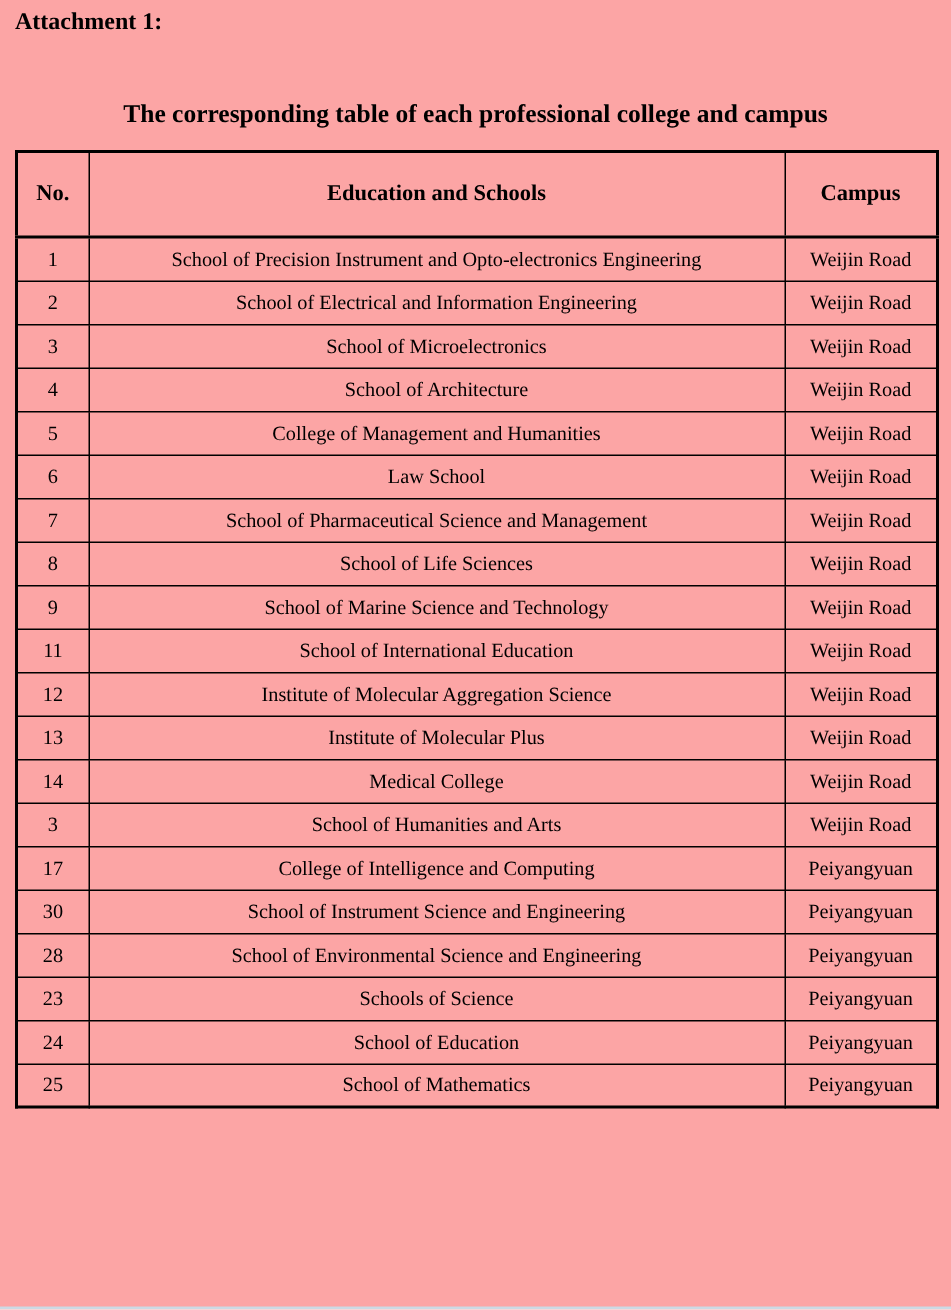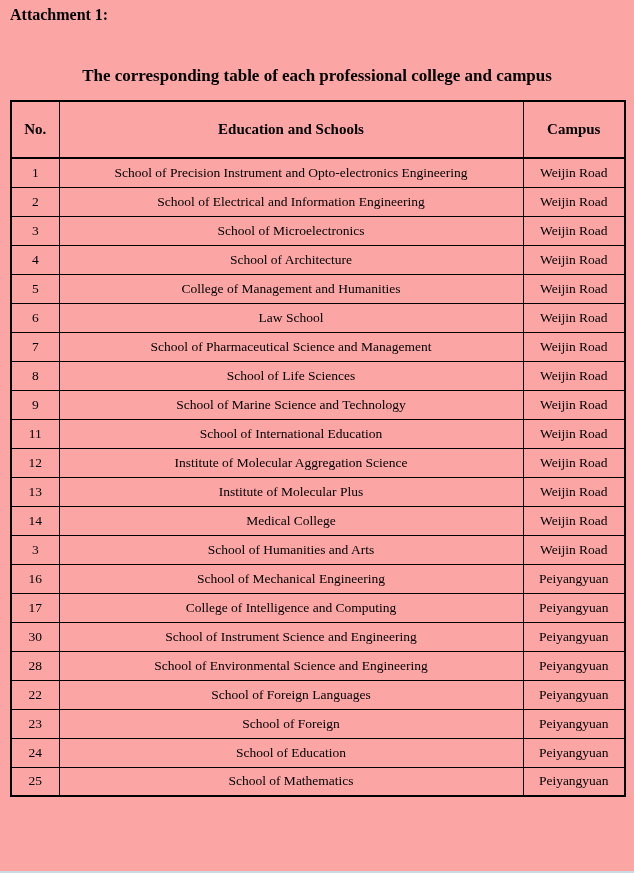--- a/index.html
+++ b/index.html
@@ -165,47 +165,37 @@
           <td>14</td>
           <td>Medical College</td>
           <td>Weijin Road</td>
         </tr>
         <tr>
           <td>3</td>
           <td>School of Humanities and Arts</td>
           <td>Weijin Road</td>
         </tr>
         <tr>
-          <td>16</td>
-          <td>School of Mechanical Engineering</td>
-          <td>Peiyangyuan</td>
-        </tr>
-        <tr>
           <td>17</td>
           <td>College of Intelligence and Computing</td>
           <td>Peiyangyuan</td>
         </tr>
         <tr>
           <td>30</td>
           <td>School of Instrument Science and Engineering</td>
           <td>Peiyangyuan</td>
         </tr>
         <tr>
           <td>28</td>
           <td>School of Environmental Science and Engineering</td>
           <td>Peiyangyuan</td>
         </tr>
         <tr>
-          <td>22</td>
-          <td>School of Foreign Languages</td>
-          <td>Peiyangyuan</td>
-        </tr>
-        <tr>
           <td>23</td>
-          <td>School of Foreign</td>
+          <td>Schools of Science</td>
           <td>Peiyangyuan</td>
         </tr>
         <tr>
           <td>24</td>
           <td>School of Education</td>
           <td>Peiyangyuan</td>
         </tr>
         <tr>
           <td>25</td>
           <td>School of Mathematics</td>

